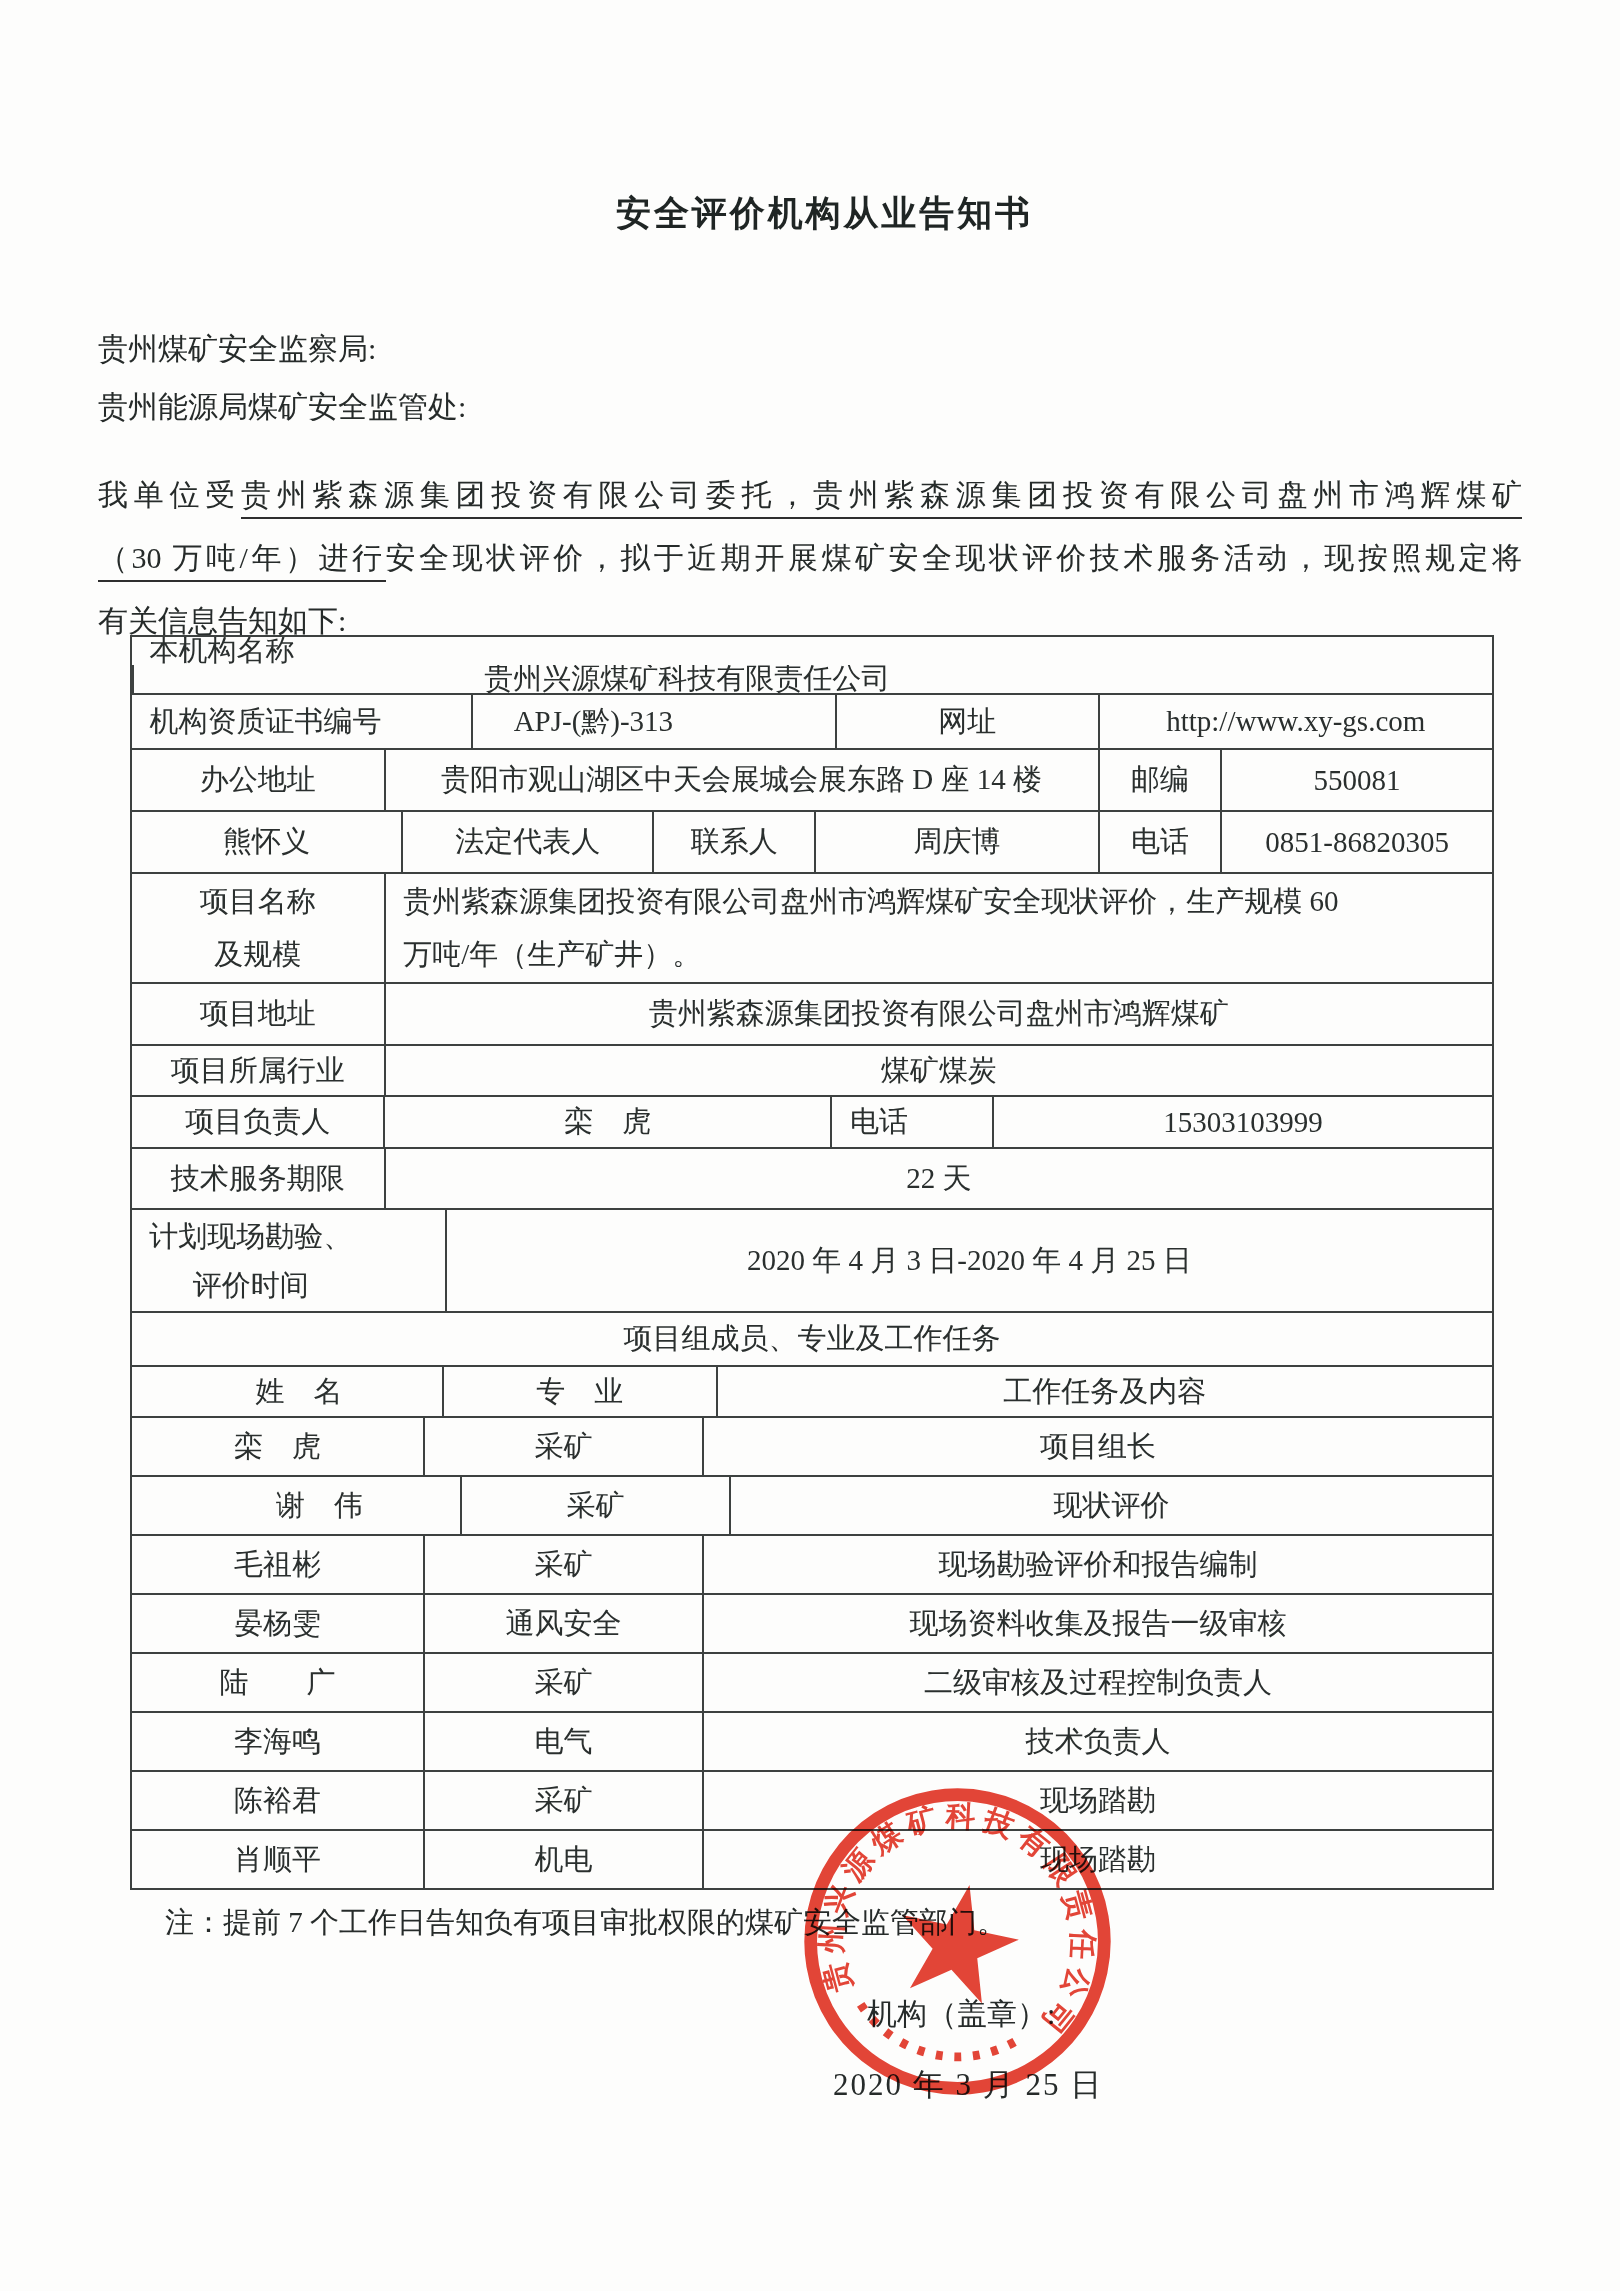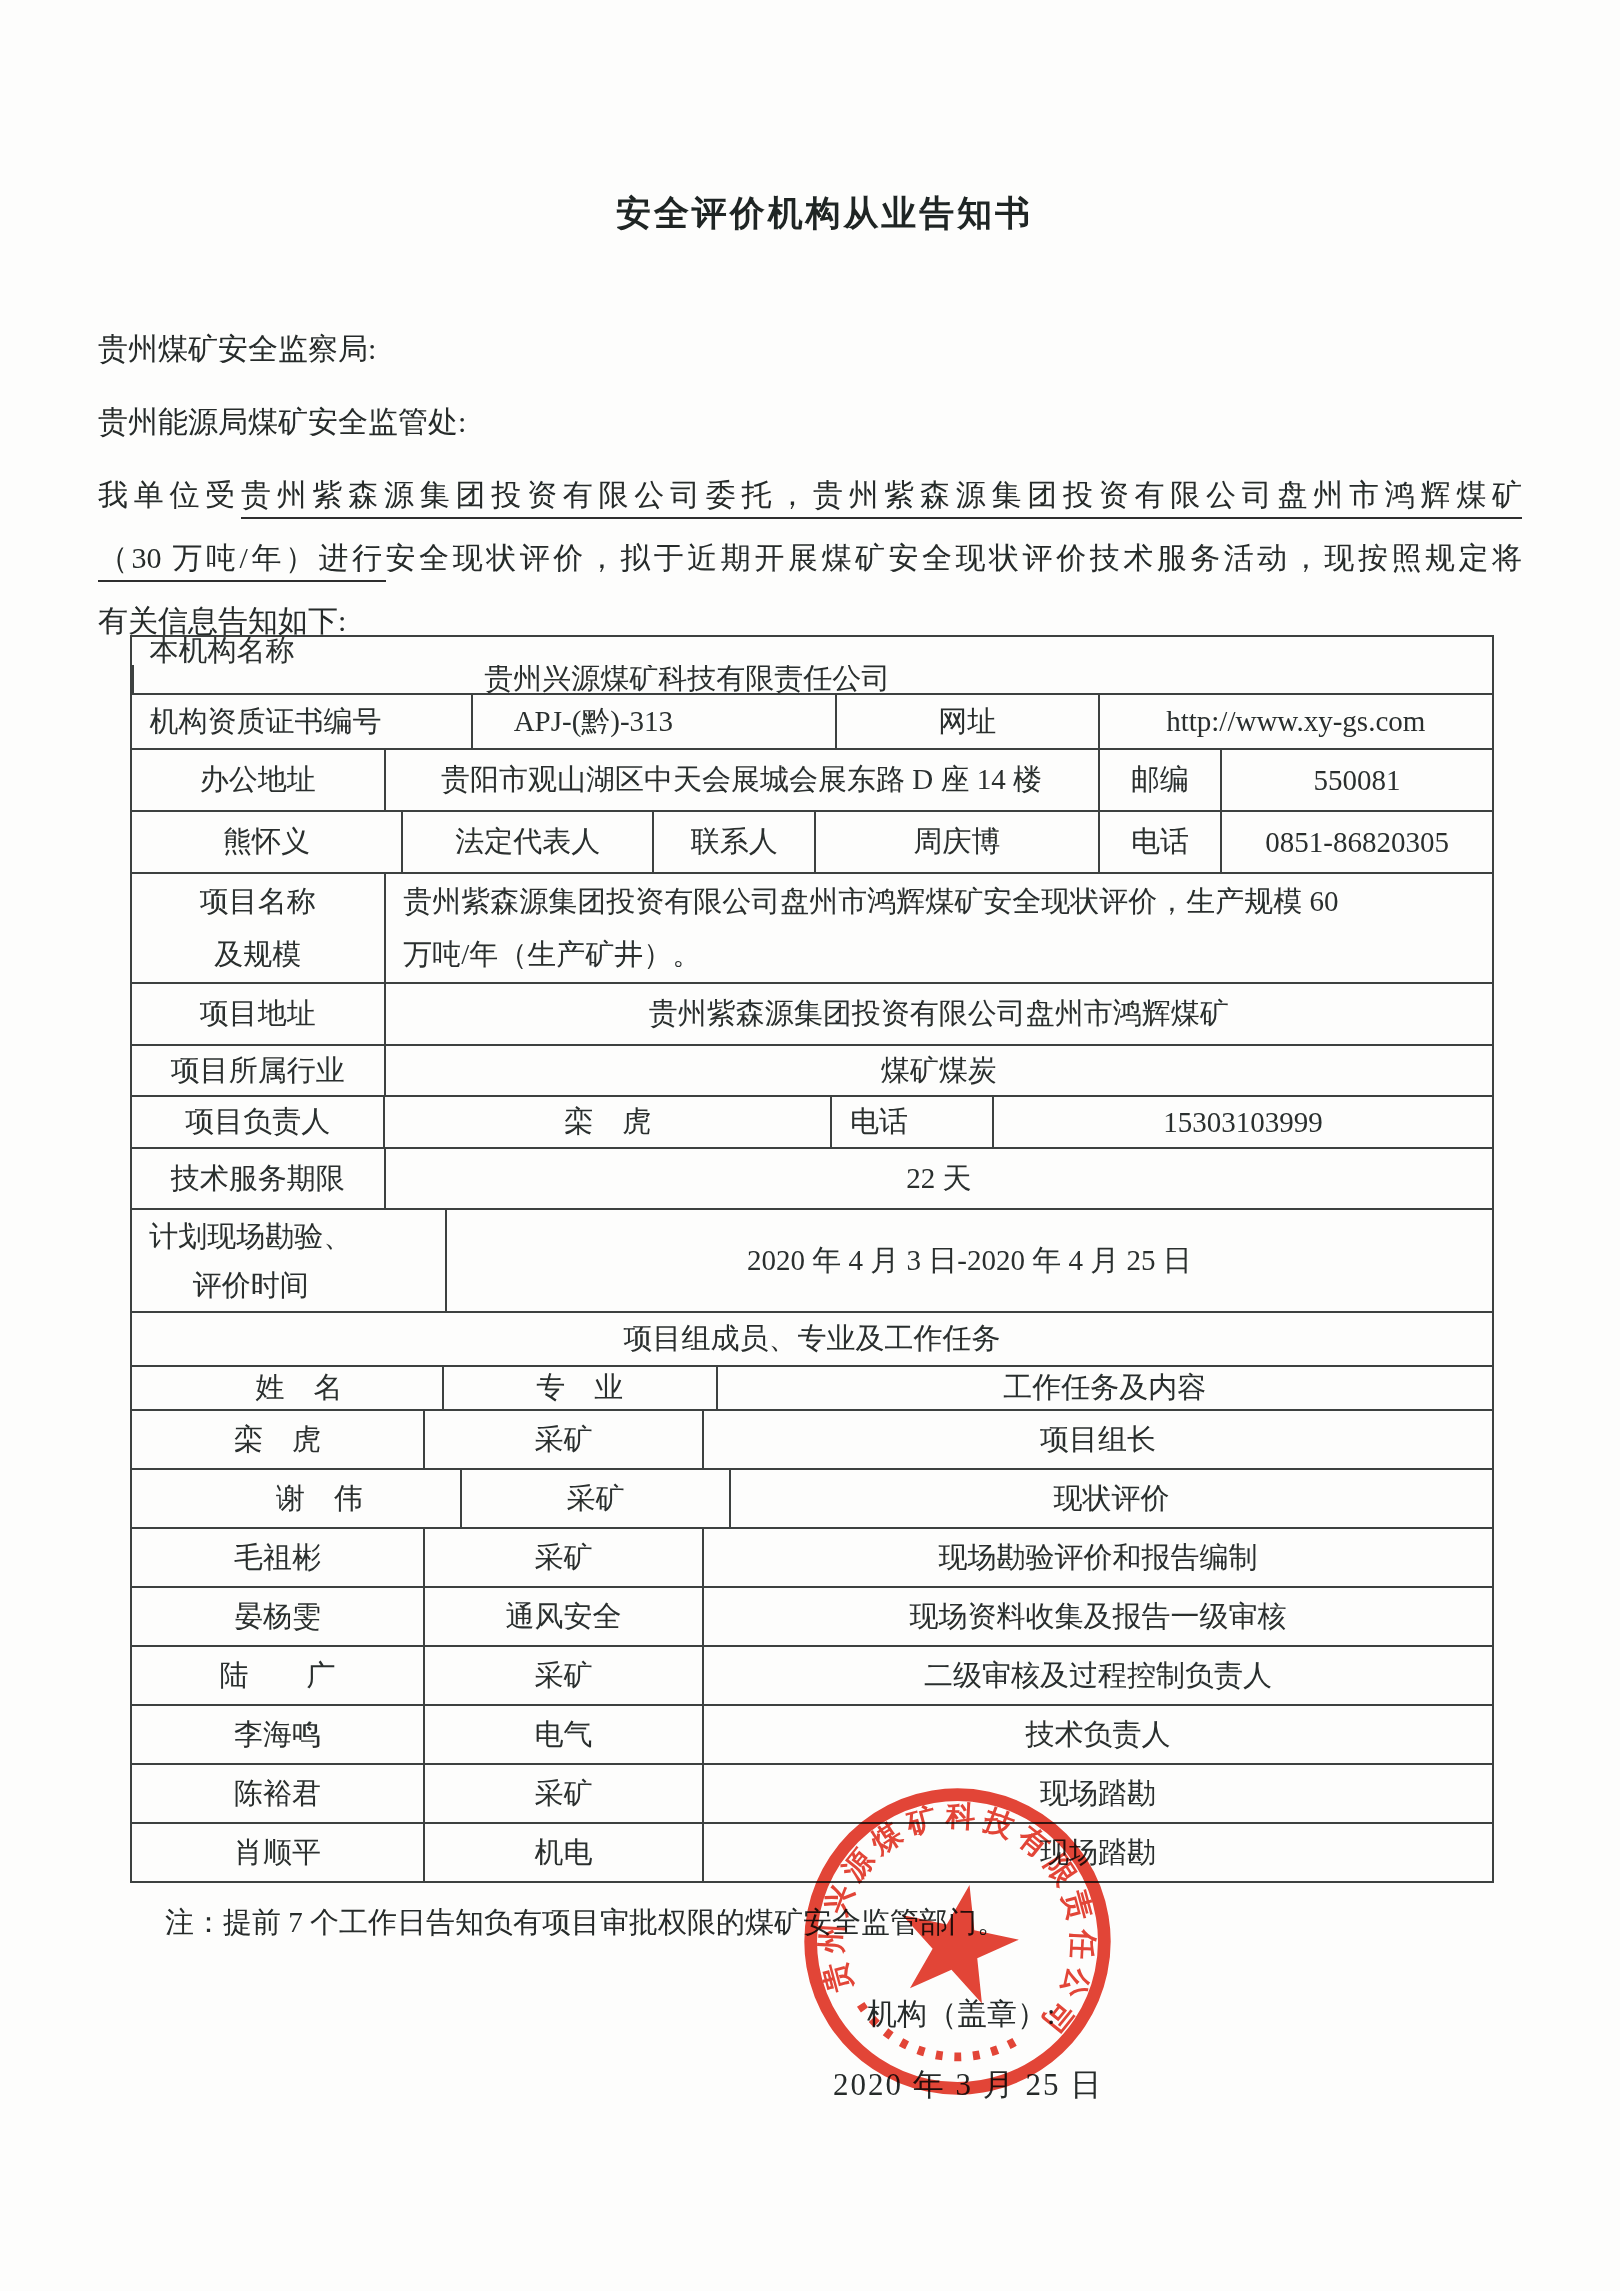--- a/index.html
+++ b/index.html
@@ -2,21 +2,21 @@
 <html><head>
 <meta charset="utf-8">
 <style>
   html,body{margin:0;padding:0;background:#e8e8e8;}
   .page{position:relative;width:1620px;height:2292px;background:#fdfdfc;
         font-family:"Liberation Serif","DejaVu Serif",serif;color:#222;overflow:hidden;}
   .title{position:absolute;top:190px;left:0;width:100%;margin:0;text-align:center;
          font-size:35px;font-weight:bold;letter-spacing:2.9px;text-indent:29px;color:#1f2524;}
   .addr{position:absolute;left:98px;font-size:30px;color:#262b2a;}
   .addr1{top:329px}
-  .addr2{top:402px}
+  .addr2{top:387px}
   .para{position:absolute;left:98px;top:463px;width:1424px;font-size:30px;line-height:63px;color:#262b2a;}
   .p-line.just{text-align:justify;text-align-last:justify;}
   .u{border-bottom:2.9px solid #2e2e2e;padding-bottom:5.9px;}
   .doc-table{position:absolute;left:130px;top:635px;width:1364px;border:2.9px solid #3d4140;
              box-sizing:border-box;font-size:29px;color:#2a2f2e;}
   .t-row{display:flex;border-top:2px solid #3d4140;box-sizing:border-box;}
   .t-row:first-child{border-top:none;}
   .t-cell{display:flex;align-items:center;border-left:2px solid #3d4140;box-sizing:border-box;overflow:hidden;}
   .t-cell:first-child{border-left:none;}
   .a-c{justify-content:center;text-align:center;}
@@ -96,21 +96,21 @@
         <div class="t-cell a-c" style="width: 81.5%;">22 天</div>
       </div>
       <div class="t-row" style="height: 103px; gap: 43px;">
         <div class="t-cell a-c pre" style="width: 18.5%; line-height: 49px;">计划现场勘验、
 评价时间</div>
         <div class="t-cell a-c pre" style="width: 81.5%; line-height: 49px; margin-left: 32px;">2020 年 4 月 3 日-2020 年 4 月 25 日</div>
       </div>
       <div class="t-row" style="height: 54px;">
         <div class="t-cell a-c" style="width: 100%;">项目组成员、专业及工作任务</div>
       </div>
-      <div class="t-row" style="height: 44px; padding-left: 24px;">
+      <div class="t-row" style="height: 51px; padding-left: 24px;">
         <div class="t-cell a-c" style="width: 21.4%;">姓　名</div>
         <div class="t-cell a-c" style="width: 20.5%;">专　业</div>
         <div class="t-cell a-c" style="width: 58.1%;">工作任务及内容</div>
       </div>
       <div class="t-row" style="height: 59px;">
         <div class="t-cell a-c" style="width: 21.4%;">栾　虎</div>
         <div class="t-cell a-c" style="width: 20.5%;">采矿</div>
         <div class="t-cell a-c" style="width: 58.1%;">项目组长</div>
       </div>
       <div class="t-row" style="height: 59px; padding-left: 47px;">

